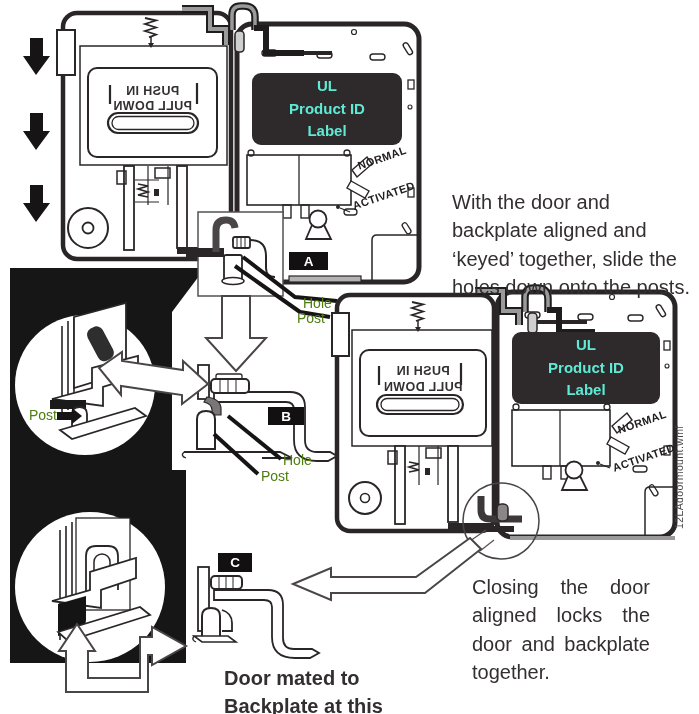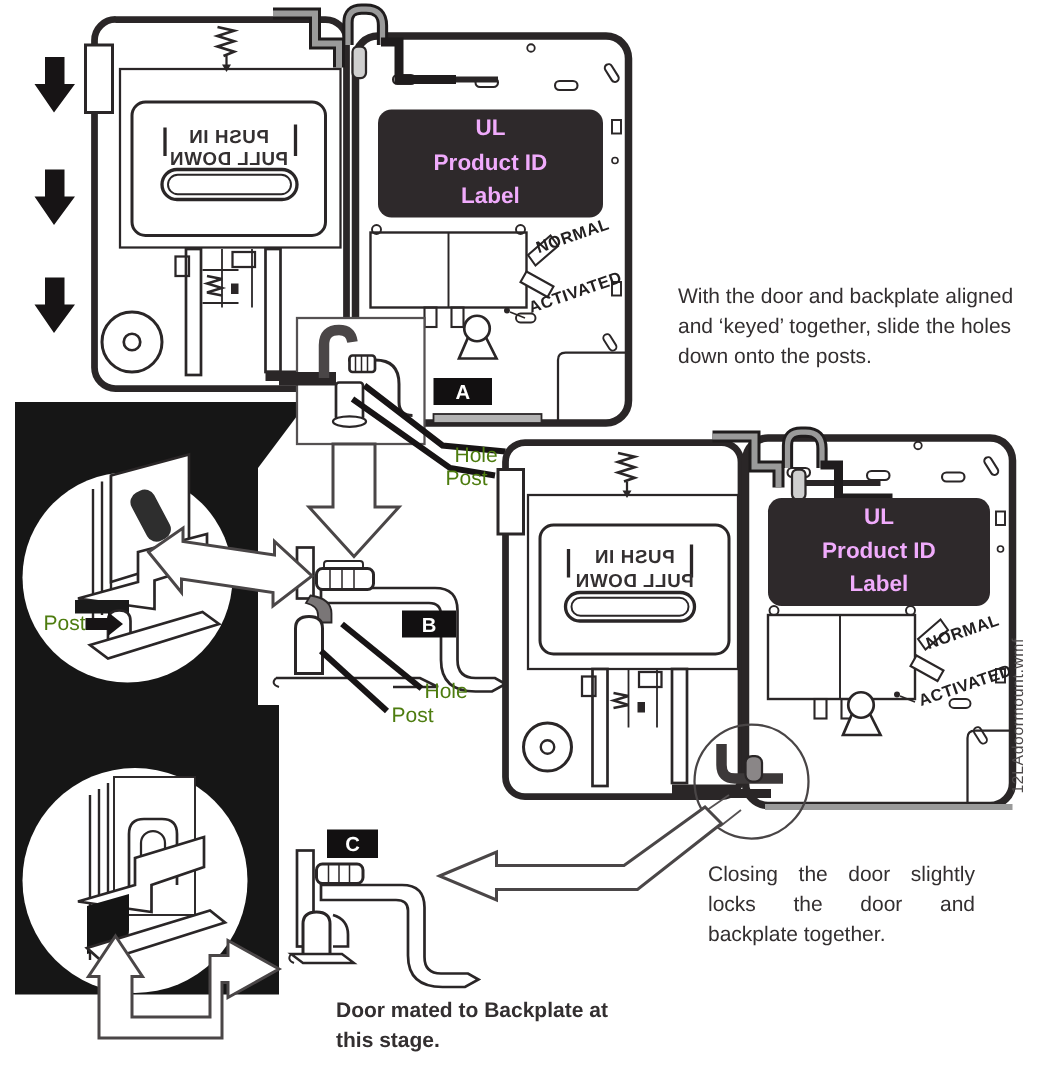--- a/index.html
+++ b/index.html
@@ -1,26 +1,26 @@
 <!DOCTYPE html>
 <html><head>
 <meta charset="utf-8">
 <style>
   html,body{margin:0;padding:0;background:#ffffff;}
   #stage{position:relative;width:699px;height:714px;background:#ffffff;overflow:hidden;
          font-family:"Liberation Sans",sans-serif;color:#2e2b2c;}
   #art{position:absolute;left:0;top:0;}
   .t{position:absolute;white-space:pre-line;}
-  .instr{font-size:14px;line-height:1.42;color:#332f30;}
+  .instr{font-size:20px;line-height:1.42;color:#332f30;}
   .callout{font-size:14px;color:#4d7c0f;}
   .mir{transform:scaleX(-1);text-align:center;font-weight:bold;font-size:12.5px;
        letter-spacing:.4px;color:#343031;}
   .badge{position:absolute;background:#121011;color:#ffffff;font-weight:bold;font-size:13.5px;
          display:flex;align-items:center;justify-content:center;}
-  .ul-label{position:absolute;background:#2e292b;color:#f0abfc;border-radius:9px;
+  .ul-label{position:absolute;background:#2e292b;color:#5eead4;border-radius:9px;
             font-weight:bold;font-size:15px;line-height:1.5;text-align:center;
             display:flex;align-items:center;justify-content:center;white-space:pre-line;}
   .rot{position:absolute;font-weight:bold;font-size:11px;letter-spacing:.4px;color:#232021;
        transform:rotate(-19deg);transform-origin:left center;}
   .vert{position:absolute;writing-mode:vertical-rl;transform:rotate(180deg);
         font-size:10.5px;color:#4c4849;letter-spacing:.4px;}
   .just{text-align:justify;}
 </style>
 </head>
 <body>
@@ -269,19 +269,19 @@
 
 <div class="ul-label" style="left:512px;top:332px;width:148px;height:72px;">UL
 Product ID
 Label</div>
 
 <div class="rot" style="left:618px;top:424px;">NORMAL</div>
 <div class="rot" style="left:613px;top:462px;">ACTIVATED</div>
 
 <div class="vert" style="left:673px;top:404px;height:125px;">12LAdoormount.wmf</div>
 
-<div class="t instr just" style="left:472px;top:573px;width:178px;">Closing the door slightly locks the door and backplate together.</div>
+<div class="t instr just" style="left:472px;top:573px;width:178px;">Closing the door aligned locks the door and backplate together.</div>
 
 <div class="badge" style="left:218px;top:553px;width:34px;height:19px;">C</div>
 
 <div class="t instr" style="left:224px;top:664px;width:195px;font-weight:bold;">Door mated to Backplate at this stage.</div>
 
 </div>
 
 </body></html>

